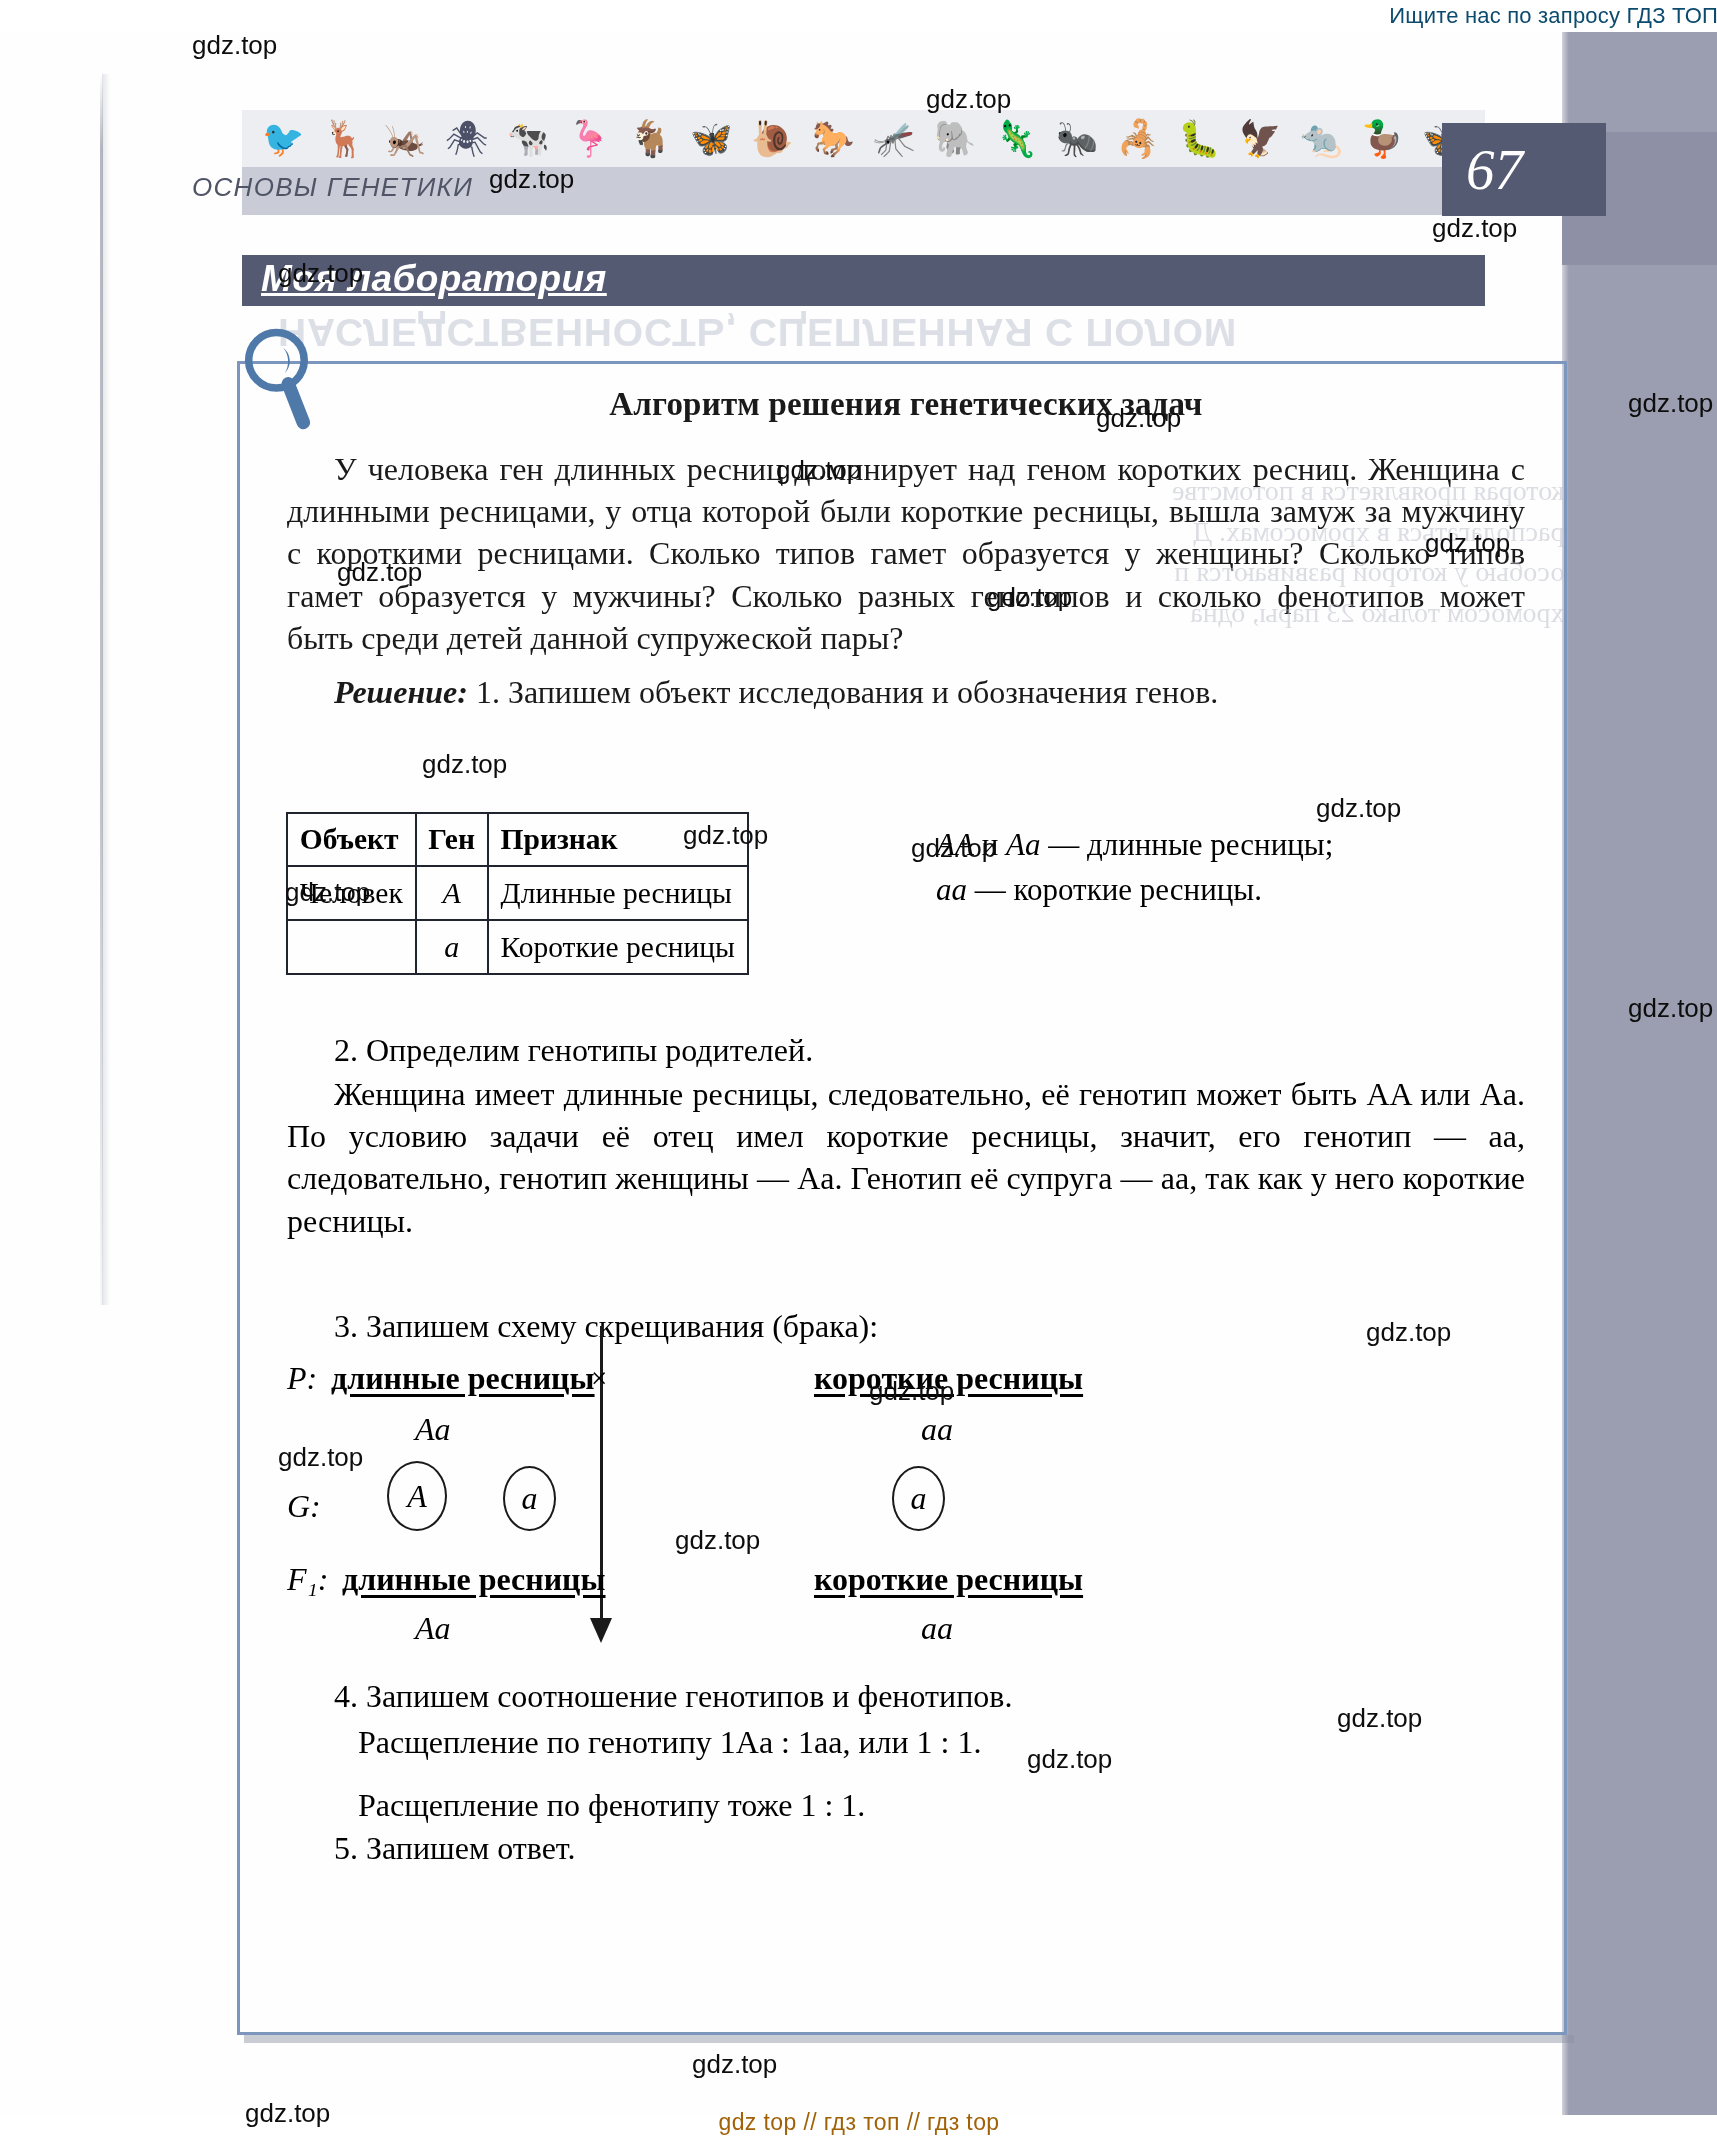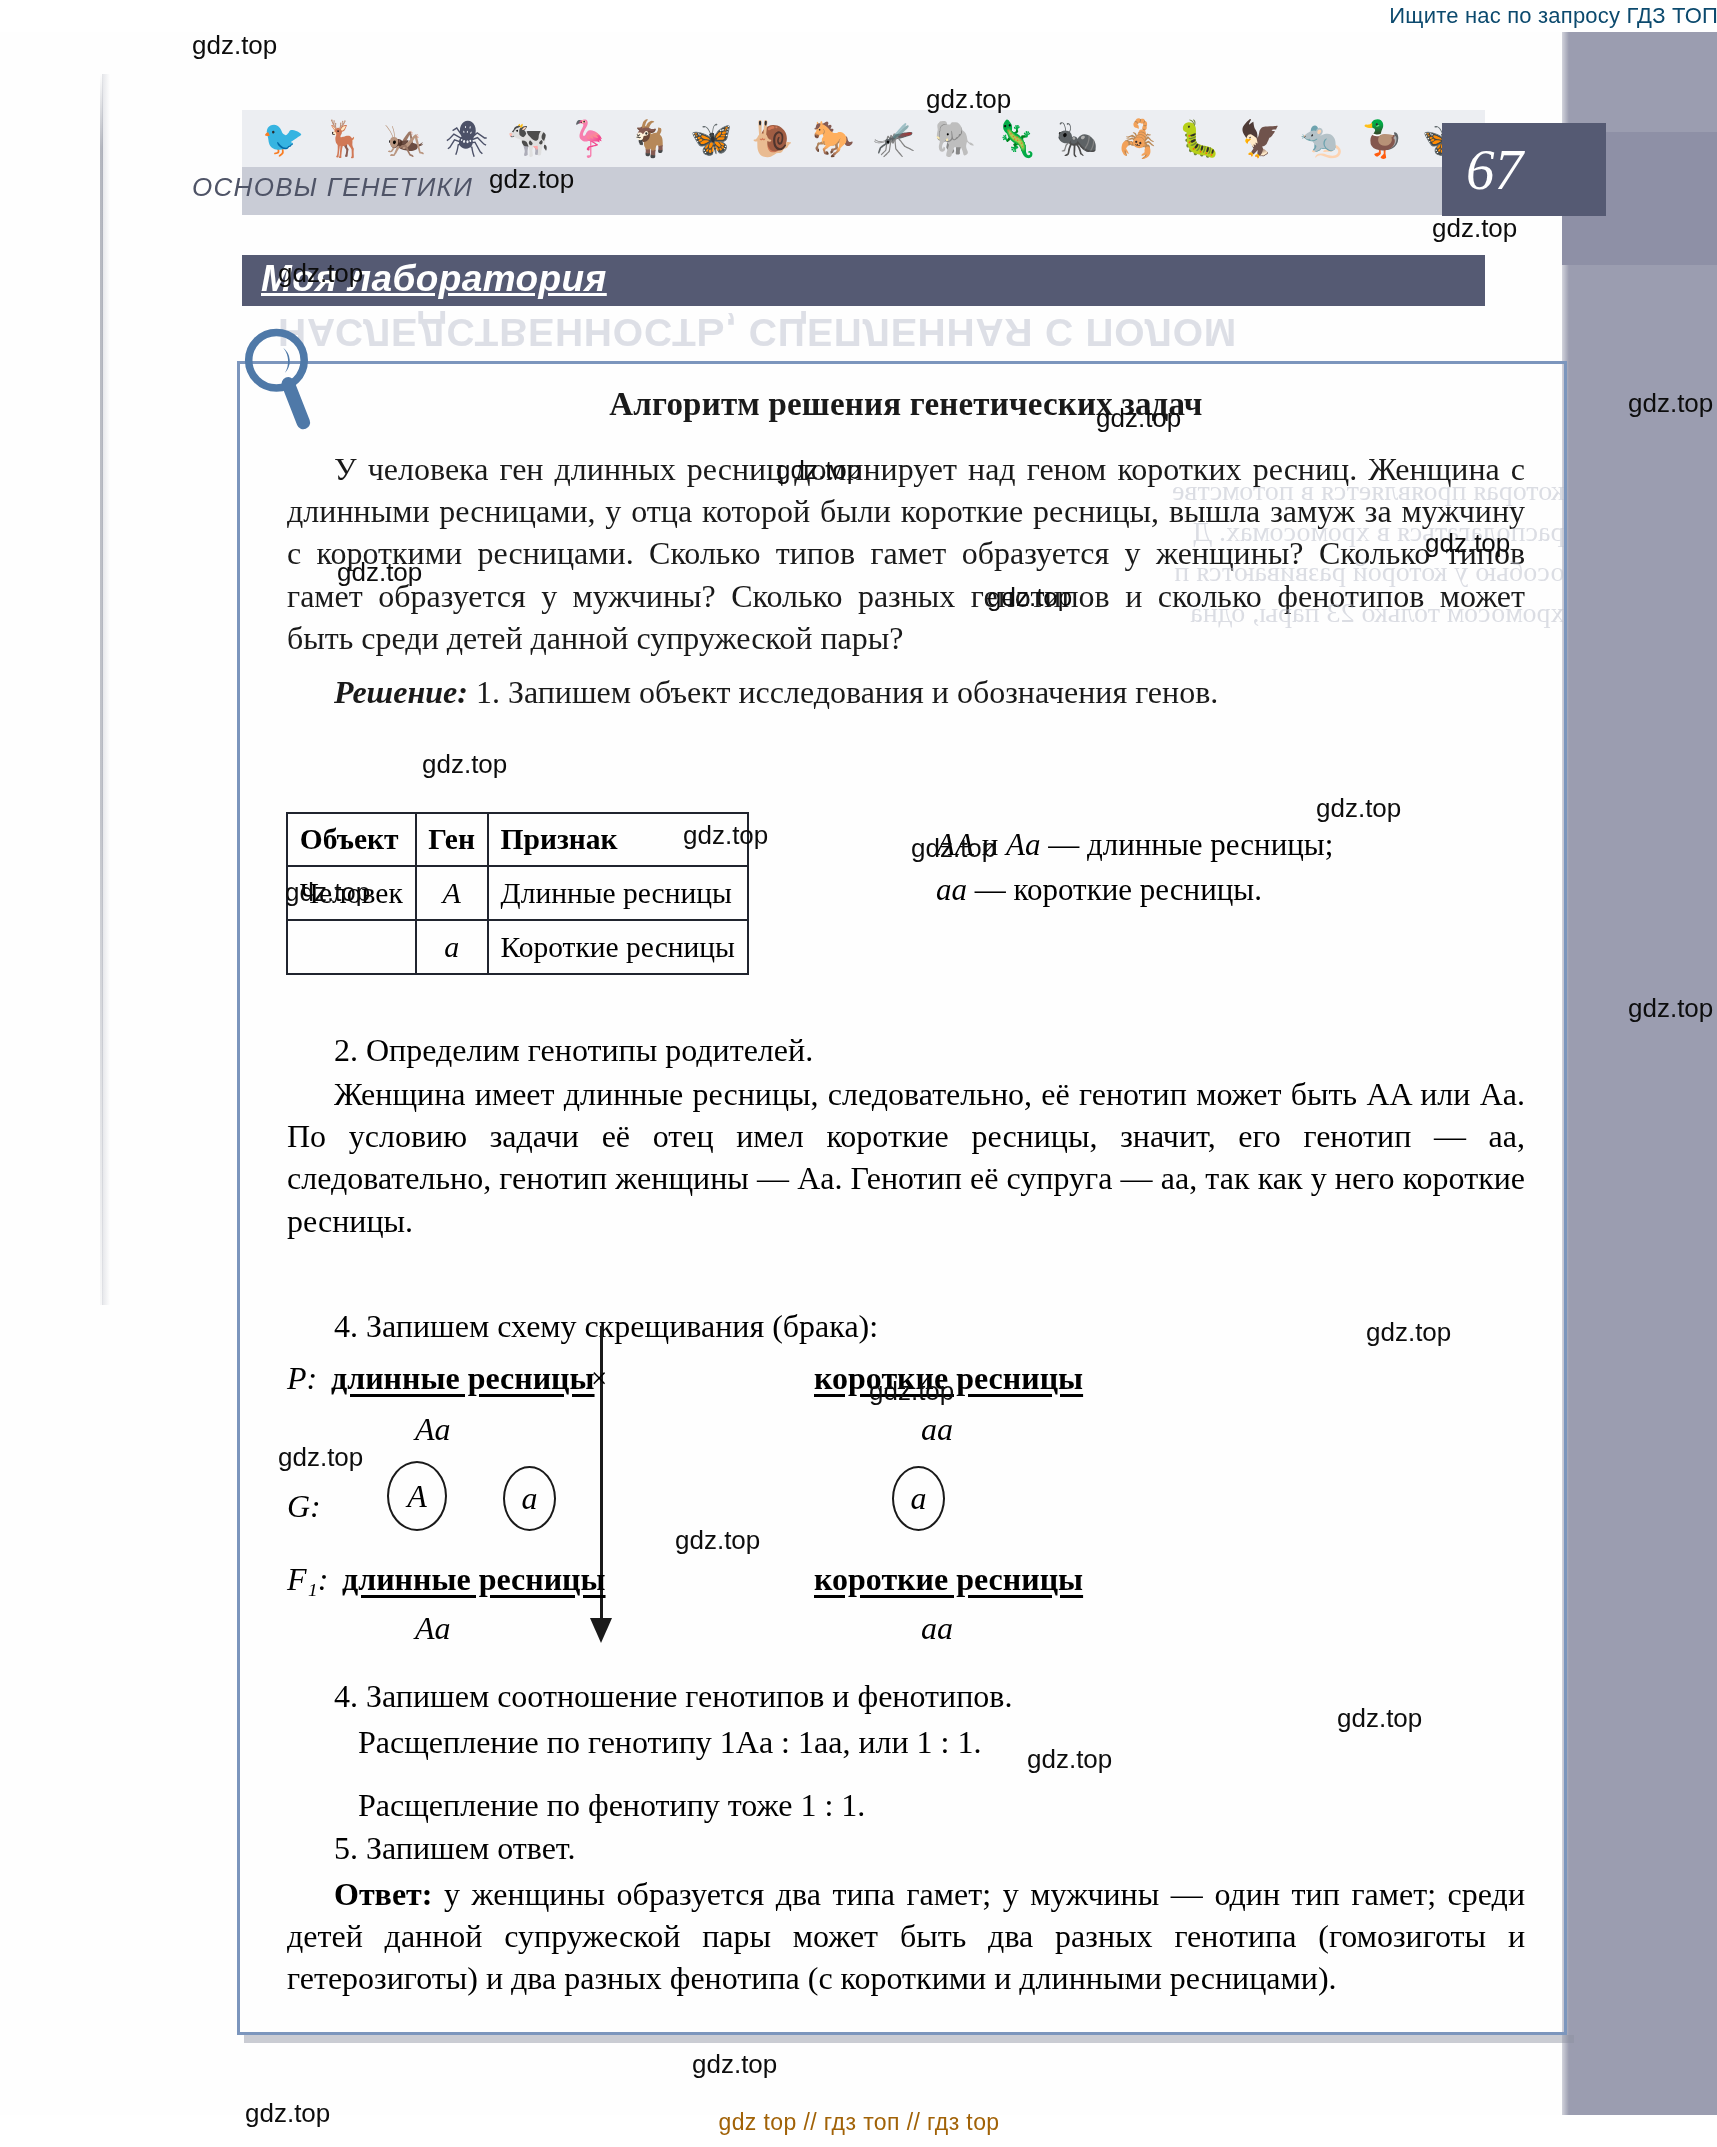--- a/index.html
+++ b/index.html
@@ -316,21 +316,21 @@
       <span class="ital">aa</span> — короткие ресницы.
     </div>
   </div>
 
   <div class="stepblock" style="top:997px;">
     <p class="para indent" style="margin-bottom:1.7px;">2. Определим генотипы родителей.</p>
     <p class="para indent">Женщина имеет длинные ресницы, следовательно, её генотип может быть AA или Aa. По условию задачи её отец имел короткие ресницы, значит, его генотип — aa, следовательно, генотип женщины — Aa. Генотип её супруга — aa, так как у него короткие ресницы.</p>
   </div>
 
   <div class="stepblock" style="top:1273px;">
-    <p class="para indent">4. Запишем схему скрещивания (брака):</p>
+    <p class="para indent">3. Запишем схему скрещивания (брака):</p>
   </div>
 
   <div id="scheme">
     <div id="arrow"></div>
     <div id="arrowhead"></div>
 
     <span class="rowlabel" style="left:0px;top:0px;">P:</span>
     <span class="underlined" style="left:44px;top:0px;">длинные ресницы</span>
     <span class="crossx" style="left:304px;top:1.7px;">×</span>
     <span class="underlined" style="left:527px;top:0px;">короткие ресницы</span>
@@ -357,24 +357,20 @@
   </div>
 
   <div class="stepblock" style="top:1643px;">
     <p class="para indent" style="margin-bottom:3.4px;">4. Запишем соотношение генотипов и фенотипов.</p>
     <p class="para subline" style="margin-bottom:21px;">Расщепление по генотипу 1Aa : 1aa, или 1 : 1.</p>
     <p class="para subline">Расщепление по фенотипу тоже 1 : 1.</p>
   </div>
 
   <div class="stepblock" style="top:1795px;">
     <p class="para indent" style="margin-bottom:3.4px;">5. Запишем ответ.</p>
-    <p class="para indent">
-      <span class="bold">Ответ:</span>
-      <span>у женщины образуется два типа гамет; у мужчины — один тип гамет; среди детей данной супружеской пары может быть два разных генотипа (гомозиготы и гетерозиготы) и два разных фенотипа (с короткими и длинными ресницами).</span>
-    </p>
   </div>
 
   <div class="ghost" style="left:1172px;top:439px;">
     <div>которая проявляется в потомстве</div>
     <div>располагаться в хромосомах. Д</div>
     <div>особью у которой развиваются п</div>
     <div>хромосом только 23 пары, одна</div>
   </div>
 
 </div>

